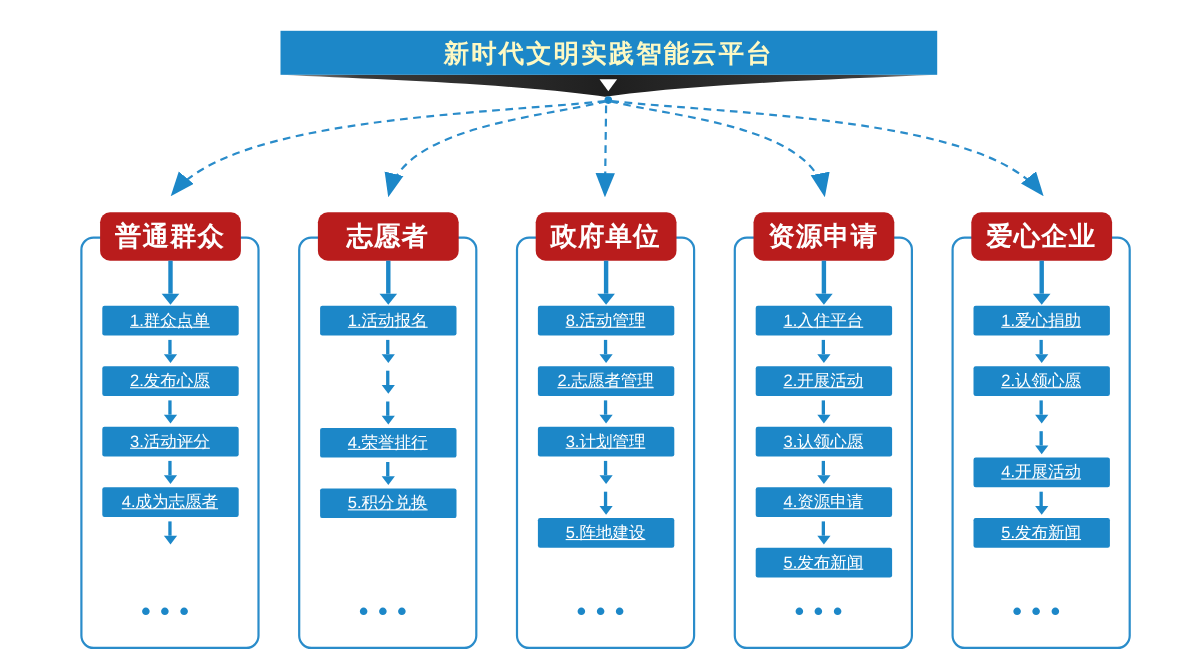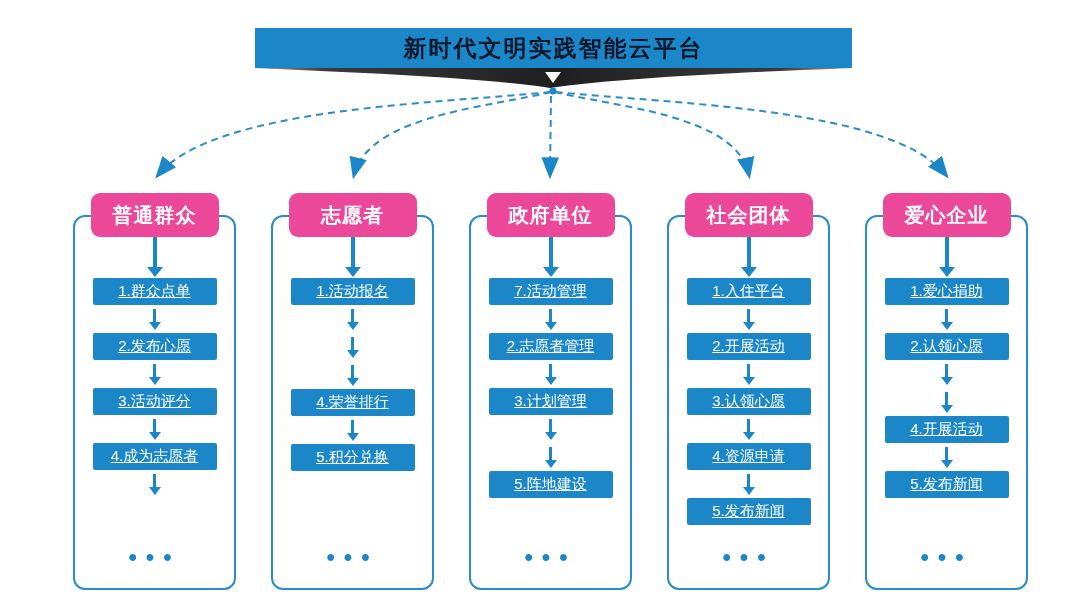--- a/index.html
+++ b/index.html
@@ -1,34 +1,34 @@
 <!DOCTYPE html>
 <html><head>
 <meta charset="utf-8">
 <style>
   html,body{margin:0;padding:0;background:#ffffff;font-family:"Liberation Sans",sans-serif;}
   .stage{position:relative;width:1080px;height:611px;background:#fff;overflow:hidden;}
 
   
   .banner{position:absolute;left:255px;top:28px;width:597px;height:40px;background:#1c87c8;
-          color:#0f172a;font-size:23px;font-weight:bold;letter-spacing:2px;
+          color:#fef9c3;font-size:23px;font-weight:bold;letter-spacing:2px;
           display:flex;align-items:center;justify-content:center;z-index:3;}
 
   
   .overlay{position:absolute;left:0;top:0;z-index:1;}
 
   
   .column{position:absolute;top:193px;width:163px;z-index:2;}
   .col-0{left:73px}.col-1{left:271px}.col-2{left:469px}.col-3{left:667px}.col-4{left:865px}
 
   .frame{position:absolute;left:0;top:22px;width:163px;height:375px;box-sizing:border-box;
          border:2px solid #2a8cca;border-radius:12px;background:transparent;}
 
   .header{position:absolute;left:50%;transform:translateX(-50%);top:0;width:128px;height:44px;
-          background:#ec4899;border-radius:9px;color:#fff;font-weight:bold;font-size:20px;
+          background:#b91c1c;border-radius:9px;color:#fff;font-weight:bold;font-size:24px;
           display:flex;align-items:center;justify-content:center;z-index:2;letter-spacing:1px;}
 
   .hconn{position:absolute;left:50%;transform:translateX(-50%);top:44px;width:16px;height:41px;
          display:flex;flex-direction:column;align-items:center;z-index:2;}
   .hconn .line{width:4px;height:30px;background:#1c87c8;}
   .hconn .tri{width:0;height:0;border-left:8px solid transparent;border-right:8px solid transparent;
               border-top:10px solid #1c87c8;}
 
   .items{position:absolute;left:0;top:85px;width:100%;display:flex;flex-direction:column;
          align-items:center;z-index:2;}
@@ -142,21 +142,21 @@
   </div>
 
   <div class="column col-2">
     <div class="frame"></div>
     <div class="header">政府单位</div>
     <div class="hconn">
         <div class="line"></div>
         <div class="tri"></div>
       </div>
     <div class="items">
-      <div class="item">7.活动管理</div>
+      <div class="item">8.活动管理</div>
       <div class="sarrow">
           <div class="line"></div>
           <div class="tri"></div>
         </div>
       <div class="item">2.志愿者管理</div>
       <div class="sarrow">
           <div class="line"></div>
           <div class="tri"></div>
         </div>
       <div class="item">3.计划管理</div>
@@ -168,21 +168,21 @@
           <div class="line"></div>
           <div class="tri"></div>
         </div>
       <div class="item">5.阵地建设</div>
     </div>
     <div class="dots">•••</div>
   </div>
 
   <div class="column col-3">
     <div class="frame"></div>
-    <div class="header">社会团体</div>
+    <div class="header">资源申请</div>
     <div class="hconn">
         <div class="line"></div>
         <div class="tri"></div>
       </div>
     <div class="items">
       <div class="item">1.入住平台</div>
       <div class="sarrow">
           <div class="line"></div>
           <div class="tri"></div>
         </div>

